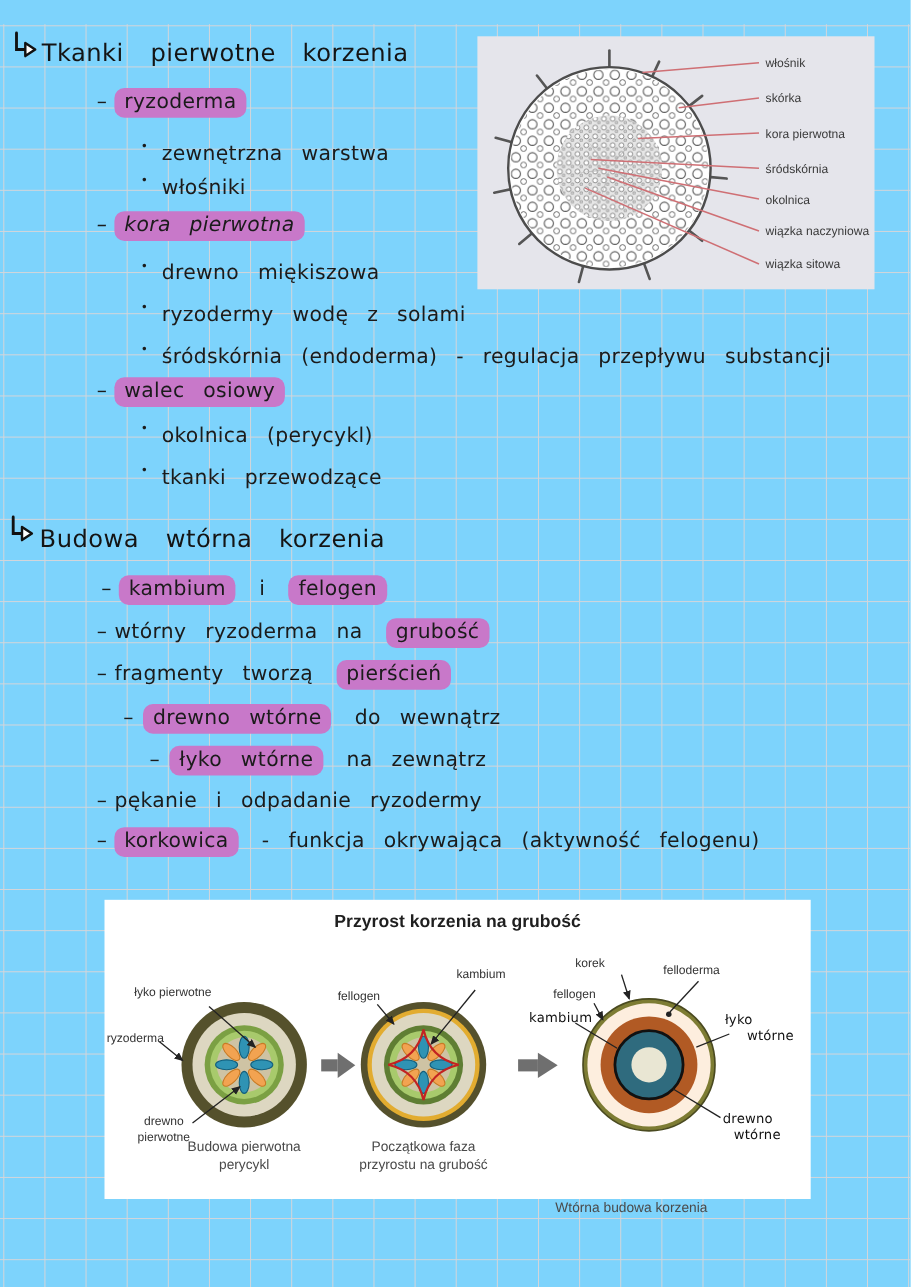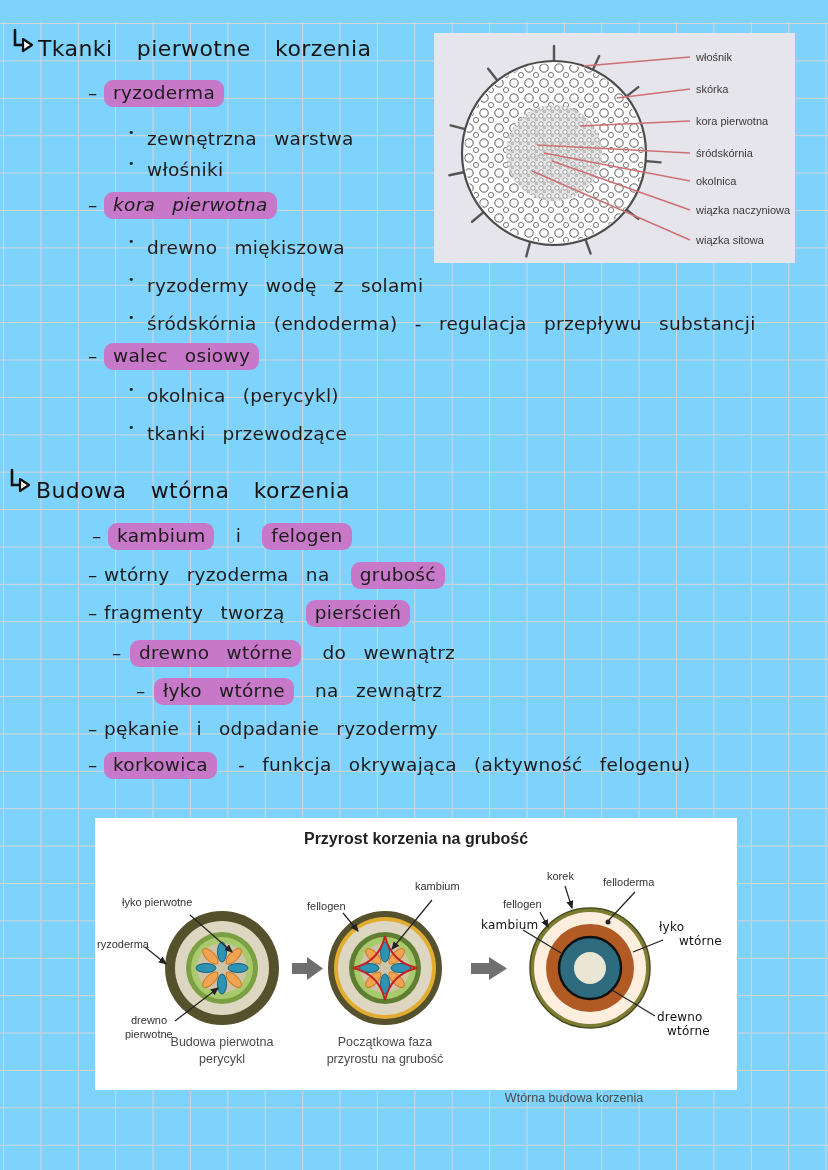--- a/index.html
+++ b/index.html
@@ -222,21 +222,21 @@
     </svg>
 
     <div class="plabel" style="left:27px;top:78px;">łyko pierwotne</div>
     <div class="plabel" style="left:2px;top:120px;">ryzoderma</div>
     <div class="plabel" style="left:36px;top:196px;">drewno</div>
     <div class="plabel" style="left:30px;top:210px;">pierwotne</div>
 
     <div class="plabel" style="left:212px;top:82px;">fellogen</div>
     <div class="plabel" style="left:320px;top:62px;">kambium</div>
 
-    <div class="plabel" style="left:452px;top:52px;">korek</div>
+    <div class="plabel" style="left:428px;top:52px;">korek</div>
     <div class="plabel" style="left:508px;top:58px;">felloderma</div>
     <div class="plabel" style="left:408px;top:80px;">fellogen</div>
     <div class="hand" style="left:386px;top:100px;">kambium</div>
     <div class="hand" style="left:564px;top:102px;">łyko</div>
     <div class="hand" style="left:584px;top:116px;">wtórne</div>
     <div class="hand" style="left:562px;top:192px;">drewno</div>
     <div class="hand" style="left:572px;top:206px;">wtórne</div>
 
     <div class="caption" style="left:52px;top:216px;width:150px;">
       <div>Budowa pierwotna</div>

